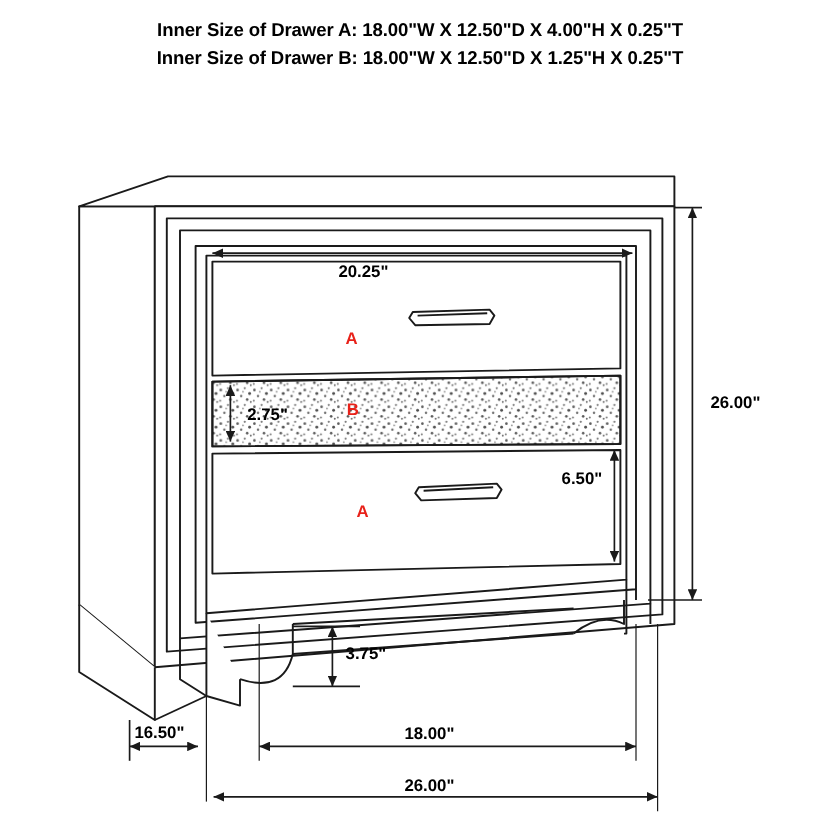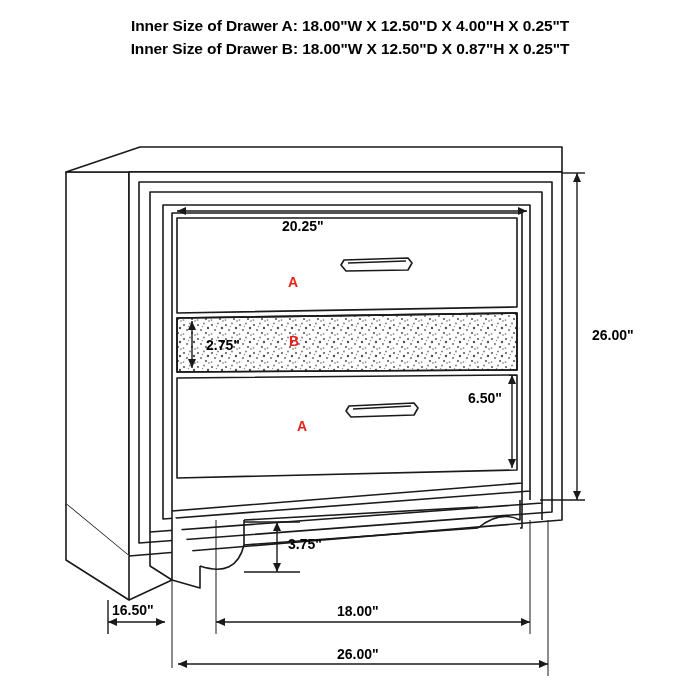--- a/index.html
+++ b/index.html
@@ -52,21 +52,21 @@
     color: #e8221a;
   }
 </style>
 </head>
 <body>
 
 <div id="stage">
 
   <div class="spec-lines">
     <div class="spec-line">Inner Size of Drawer A: 18.00"W X 12.50"D X 4.00"H X 0.25"T</div>
-    <div class="spec-line">Inner Size of Drawer B: 18.00"W X 12.50"D X 0.87"H X 0.25"T</div>
+    <div class="spec-line">Inner Size of Drawer B: 18.00"W X 12.50"D X 1.25"H X 0.25"T</div>
   </div>
 
   <svg class="drawing" viewBox="0 0 700 700">
     <defs>
       <marker id="arrH" markerWidth="10" markerHeight="8" refX="9" refY="4" orient="auto" markerUnits="userSpaceOnUse">
         <path d="M0,0 L9,4 L0,8 z" fill="#1a1a1a"></path>
       </marker>
       <marker id="arrHs" markerWidth="10" markerHeight="8" refX="1" refY="4" orient="auto" markerUnits="userSpaceOnUse">
         <path d="M10,0 L1,4 L10,8 z" fill="#1a1a1a"></path>
       </marker>

